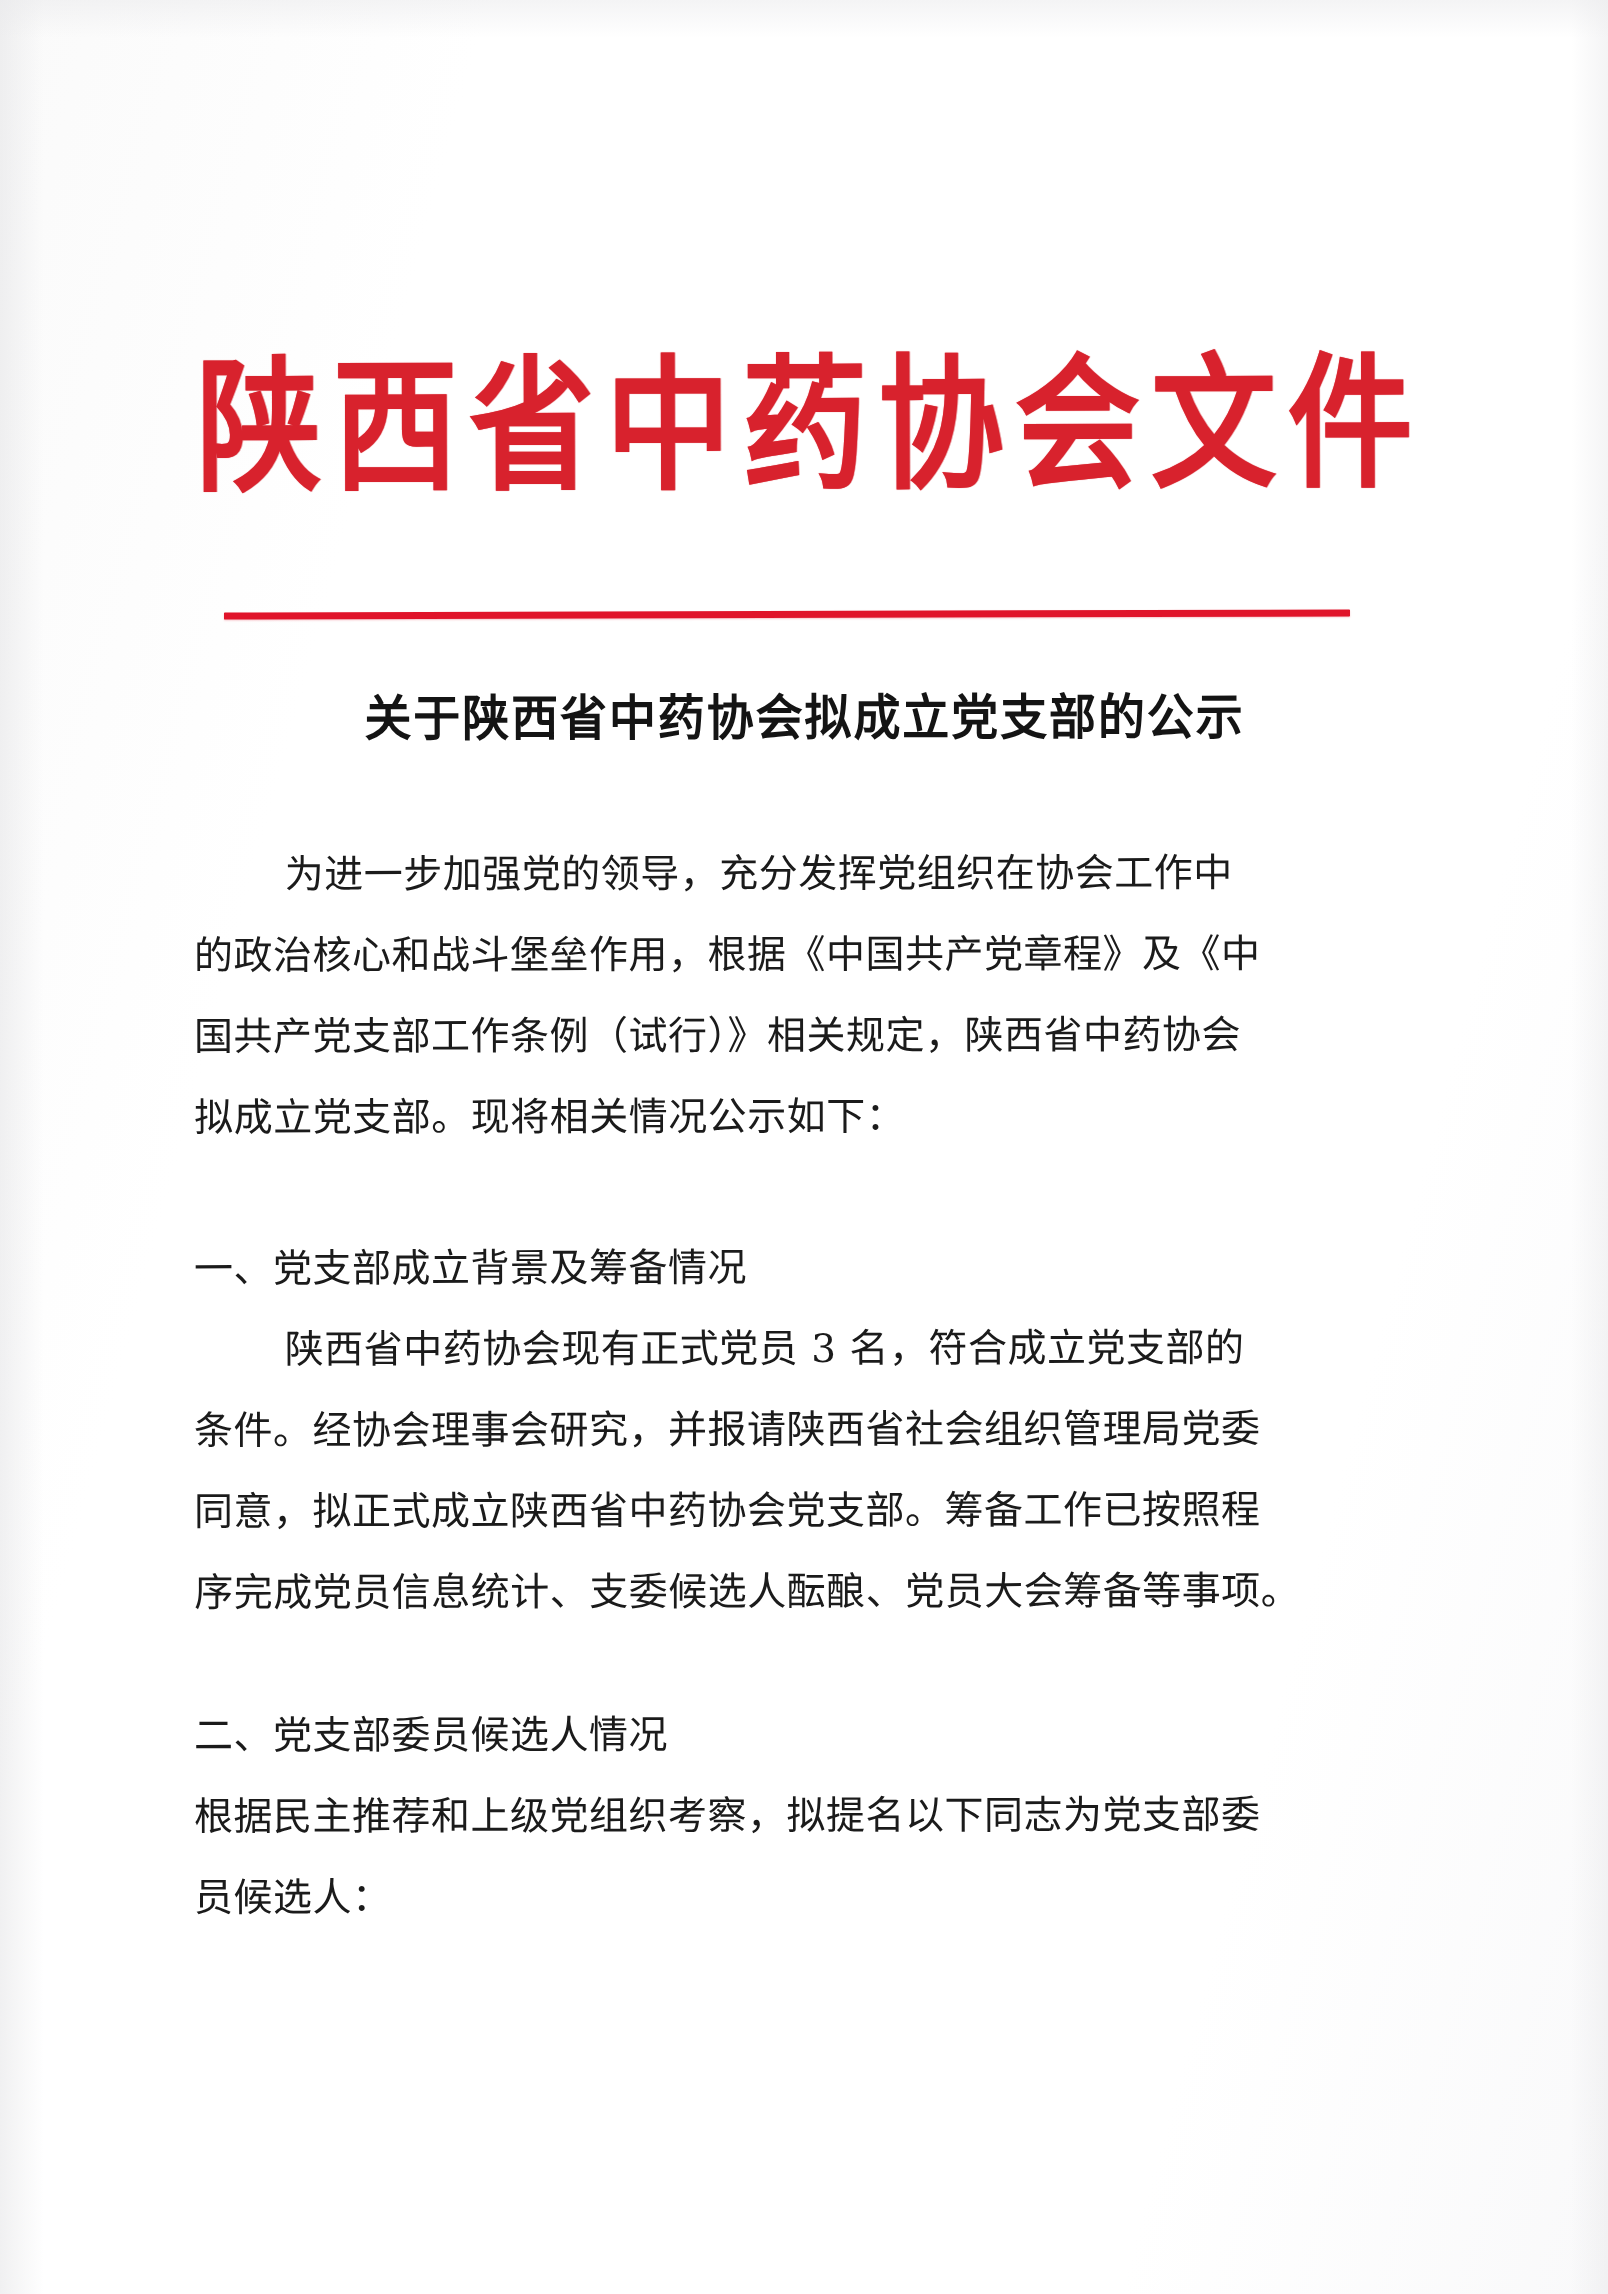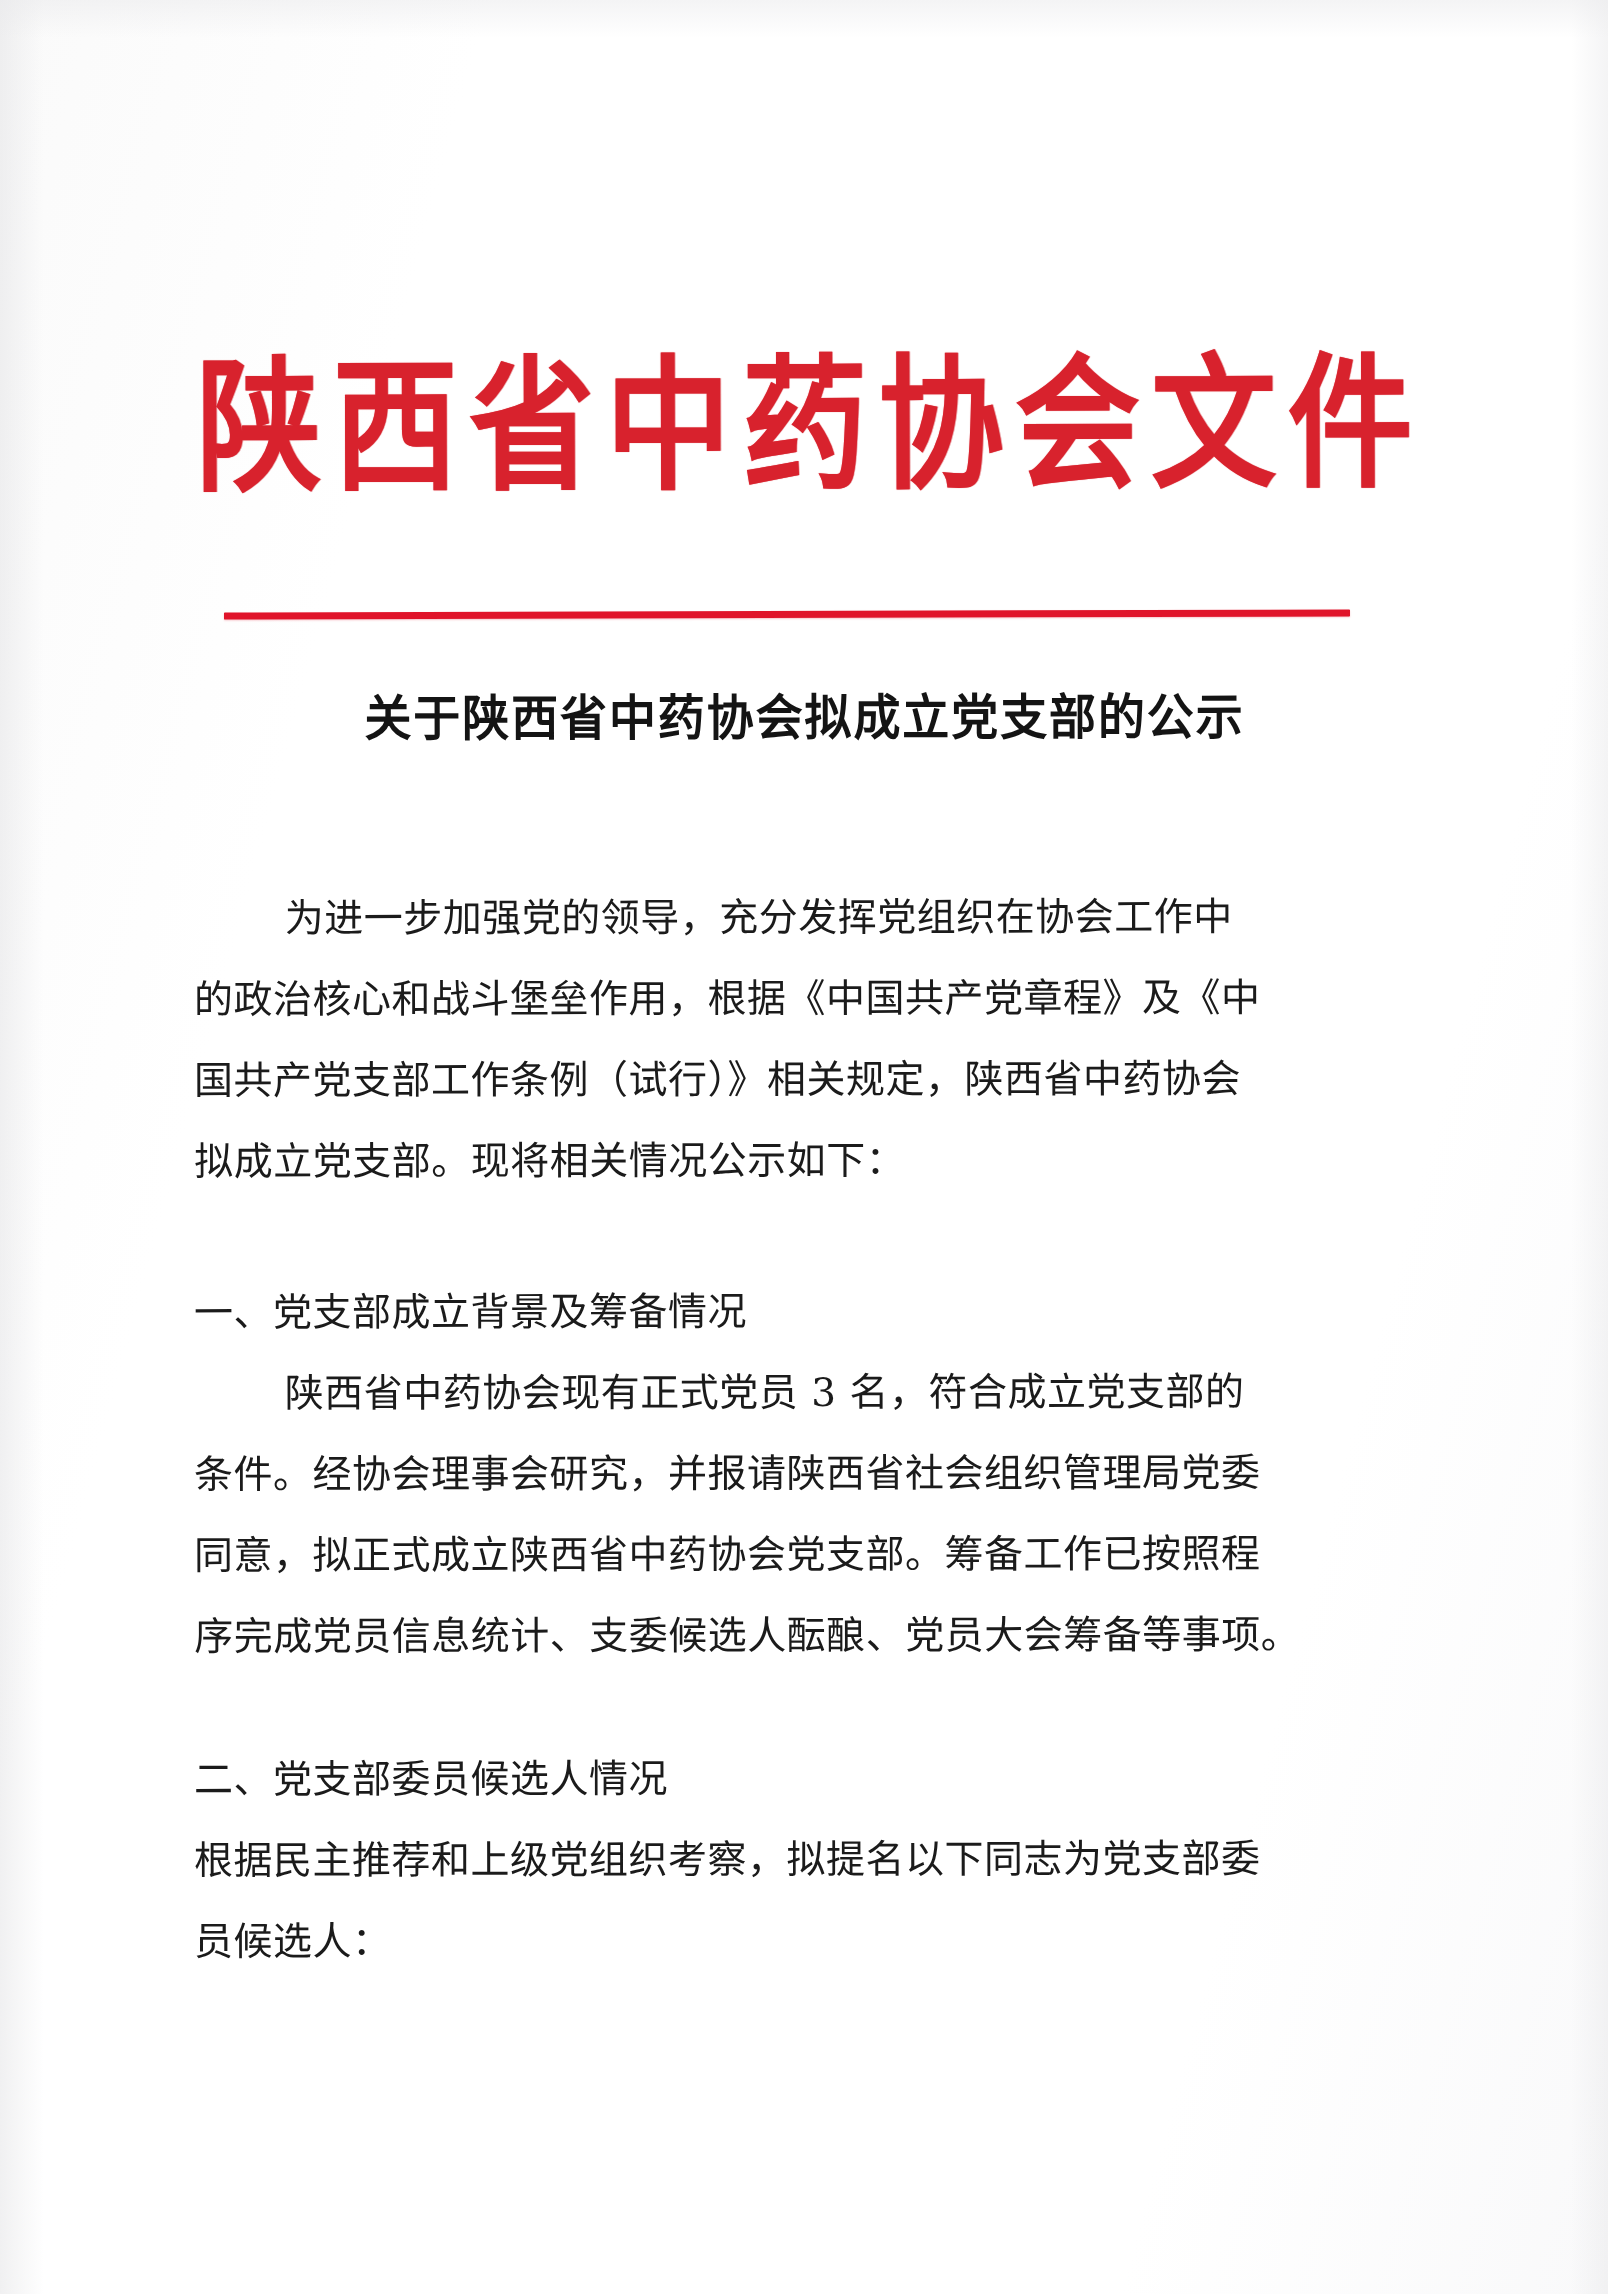--- a/index.html
+++ b/index.html
@@ -102,21 +102,21 @@
     color: #141414;
     letter-spacing: 1.9px;
     transform: scaleY(1.05) rotate(-0.1deg);
     white-space: nowrap;
   }
 
   
   .body-area {
     position: absolute;
     left: 194px;
-    top: 877px;
+    top: 833px;
     width: 1164px;
   }
 
   .para {
     font-family: "DejaVu Serif", "Liberation Serif", serif;
     font-size: 39px;
     line-height: 81px;
     color: #1b1b1b;
     letter-spacing: 0.5px;
     text-align: justify;

